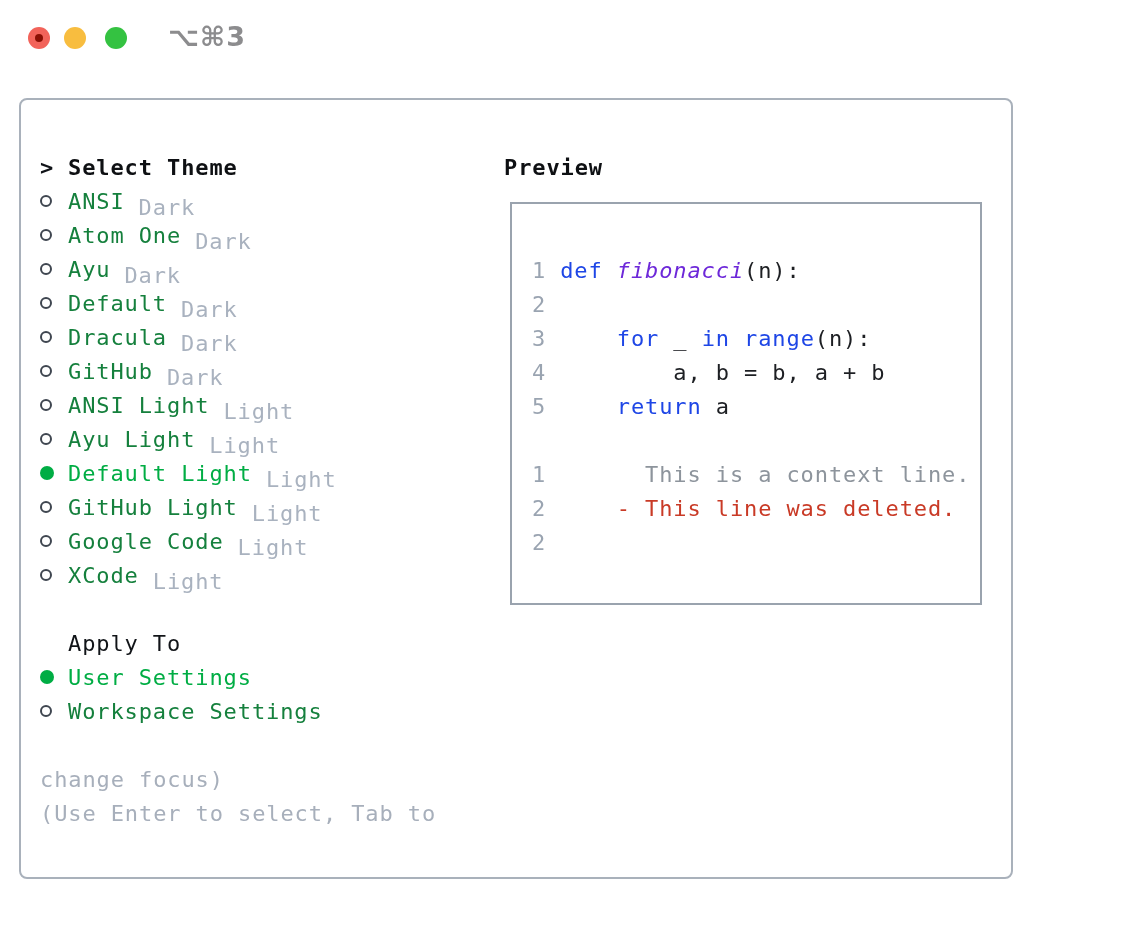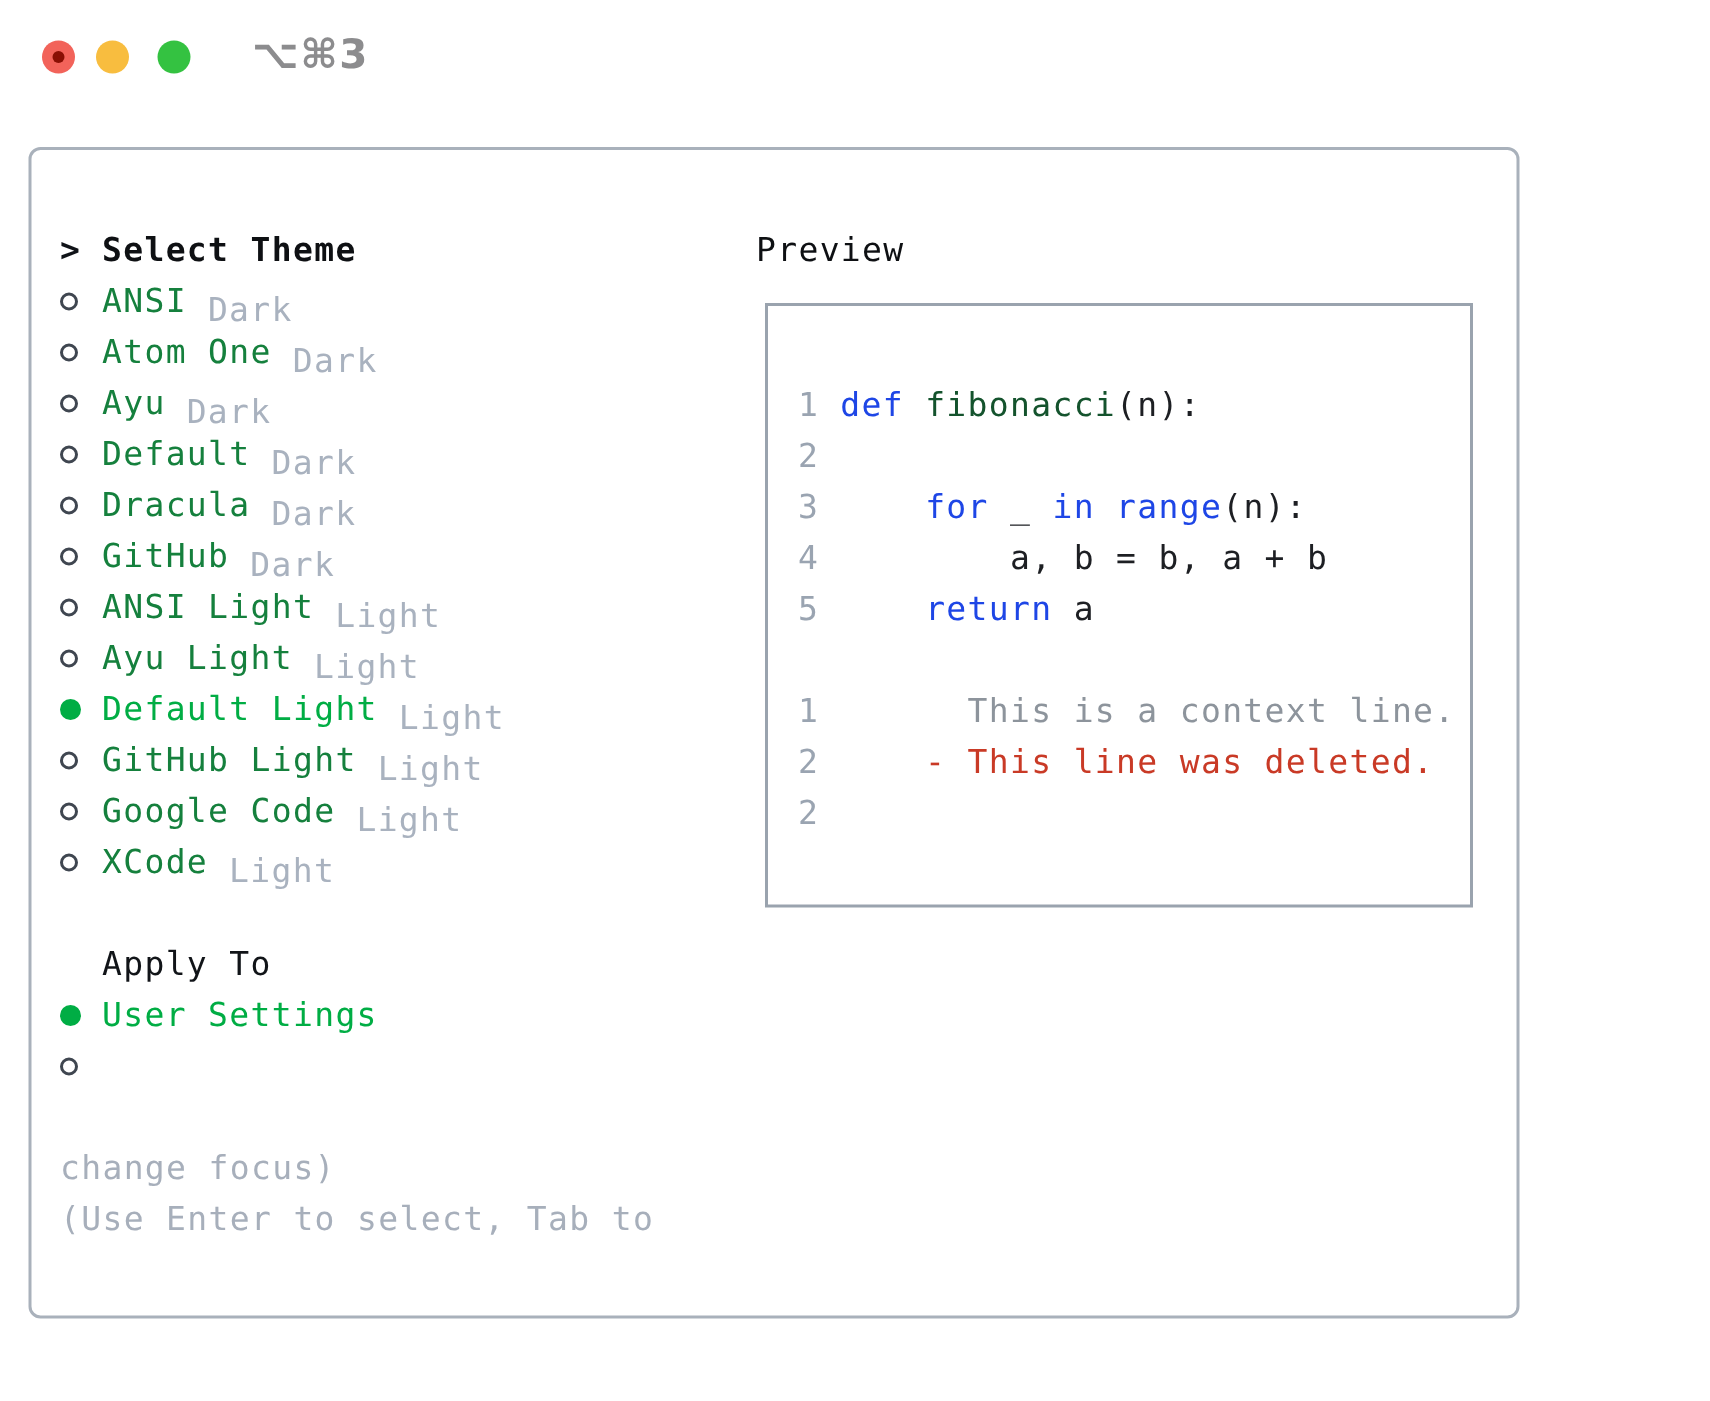--- a/index.html
+++ b/index.html
@@ -52,32 +52,32 @@
   .name.sel { color: #00ad44; }
   .tag { color: #a9b2bf; margin-left: 14px; margin-top: 12px; }
   .row.spacer { height: 34px; }
   .subhdr { color: #111418; }
   .footer-line { color: #a7afbb; height: 34px; display: flex; align-items: center; }
 
   
   .preview-title {
     position: absolute; left: 483px; top: 50px; height: 34px;
     display: flex; align-items: center;
-    font-size: 22px; font-weight: normal; letter-spacing: 0.9px; color: #0e1013;
+    font-size: 22px; font-weight: bold; letter-spacing: 0.9px; color: #0e1013;
   }
   .preview-box {
     position: absolute; left: 489px; top: 102px; width: 472px; height: 403px;
     border: 2px solid #9aa3ae; background: #ffffff;
     padding: 49px 0 0 20px; box-sizing: border-box;
     font-size: 22px; letter-spacing: 0.9px;
   }
   .cl { height: 34px; display: flex; align-items: center; white-space: pre; color: #1d1f23; }
   .ln { color: #9aa4b1; margin-right: 14px; }
   .kw { color: #1e46e6; text-align: center; }
-  .fn { color: #14532d; }
+  .fn { color: #6d28d9; font-style: italic; }
   .plain { color: #1d1f23; }
   .ctx { color: #8d949c; }
   .del { color: #c93a26; }
   .add { color: #0ac214; }
 </style>
 </head>
 <body>
 
 <div class="window">
 
@@ -163,20 +163,21 @@
       <div class="row">
         <span class="bullet"></span>
         <span class="subhdr">Apply To</span>
       </div>
       <div class="row">
         <span class="bullet"><span class="radio sel"></span></span>
         <span class="name sel">User Settings</span>
       </div>
       <div class="row">
         <span class="bullet"><span class="radio"></span></span>
+        <span class="name">Workspace Settings</span>
       </div>
 
       <div class="row spacer"></div>
 
       <div class="footer-line">change focus)</div>
       <div class="footer-line">(Use Enter to select, Tab to</div>
     </div>
 
     <div class="preview-title">Preview</div>
 

